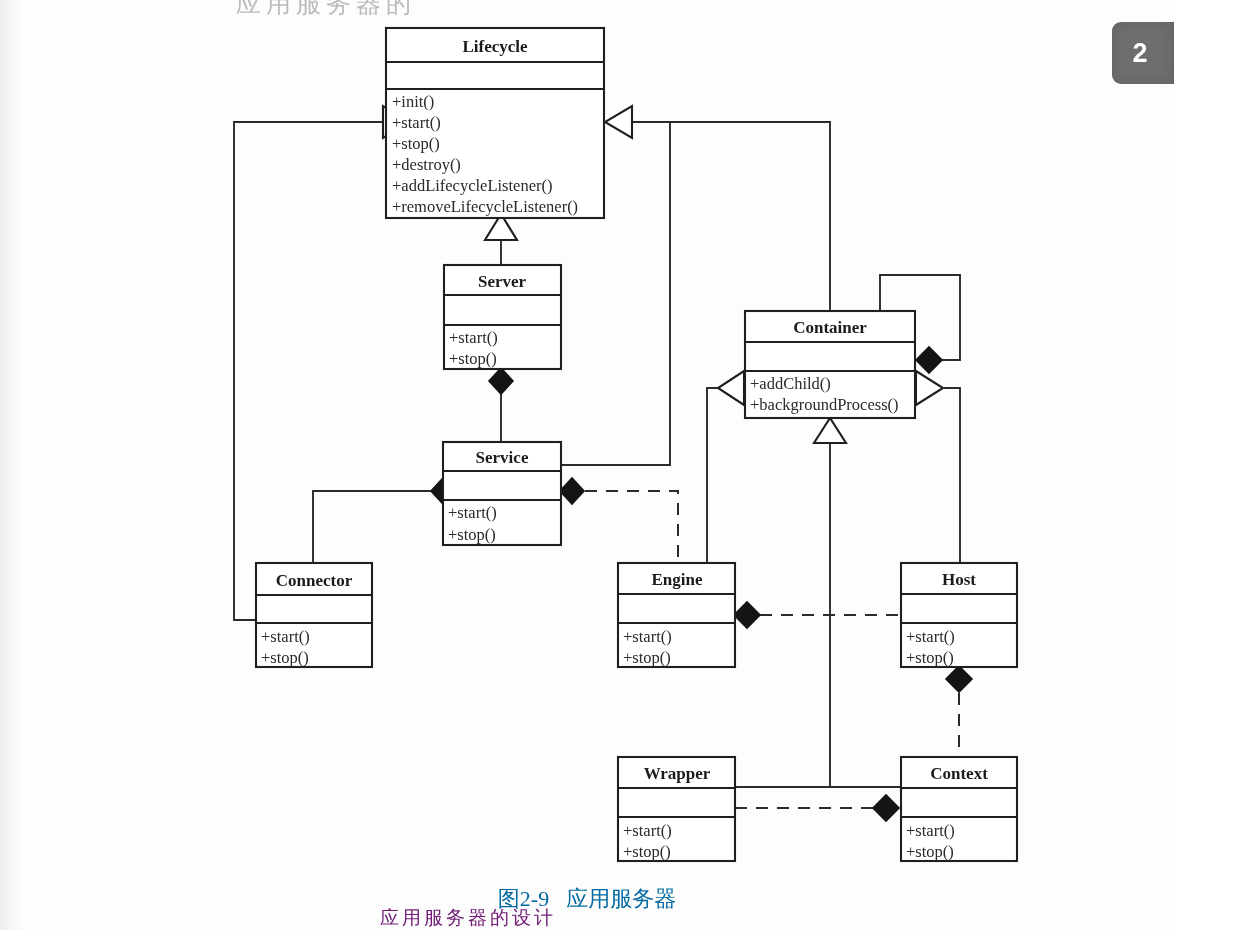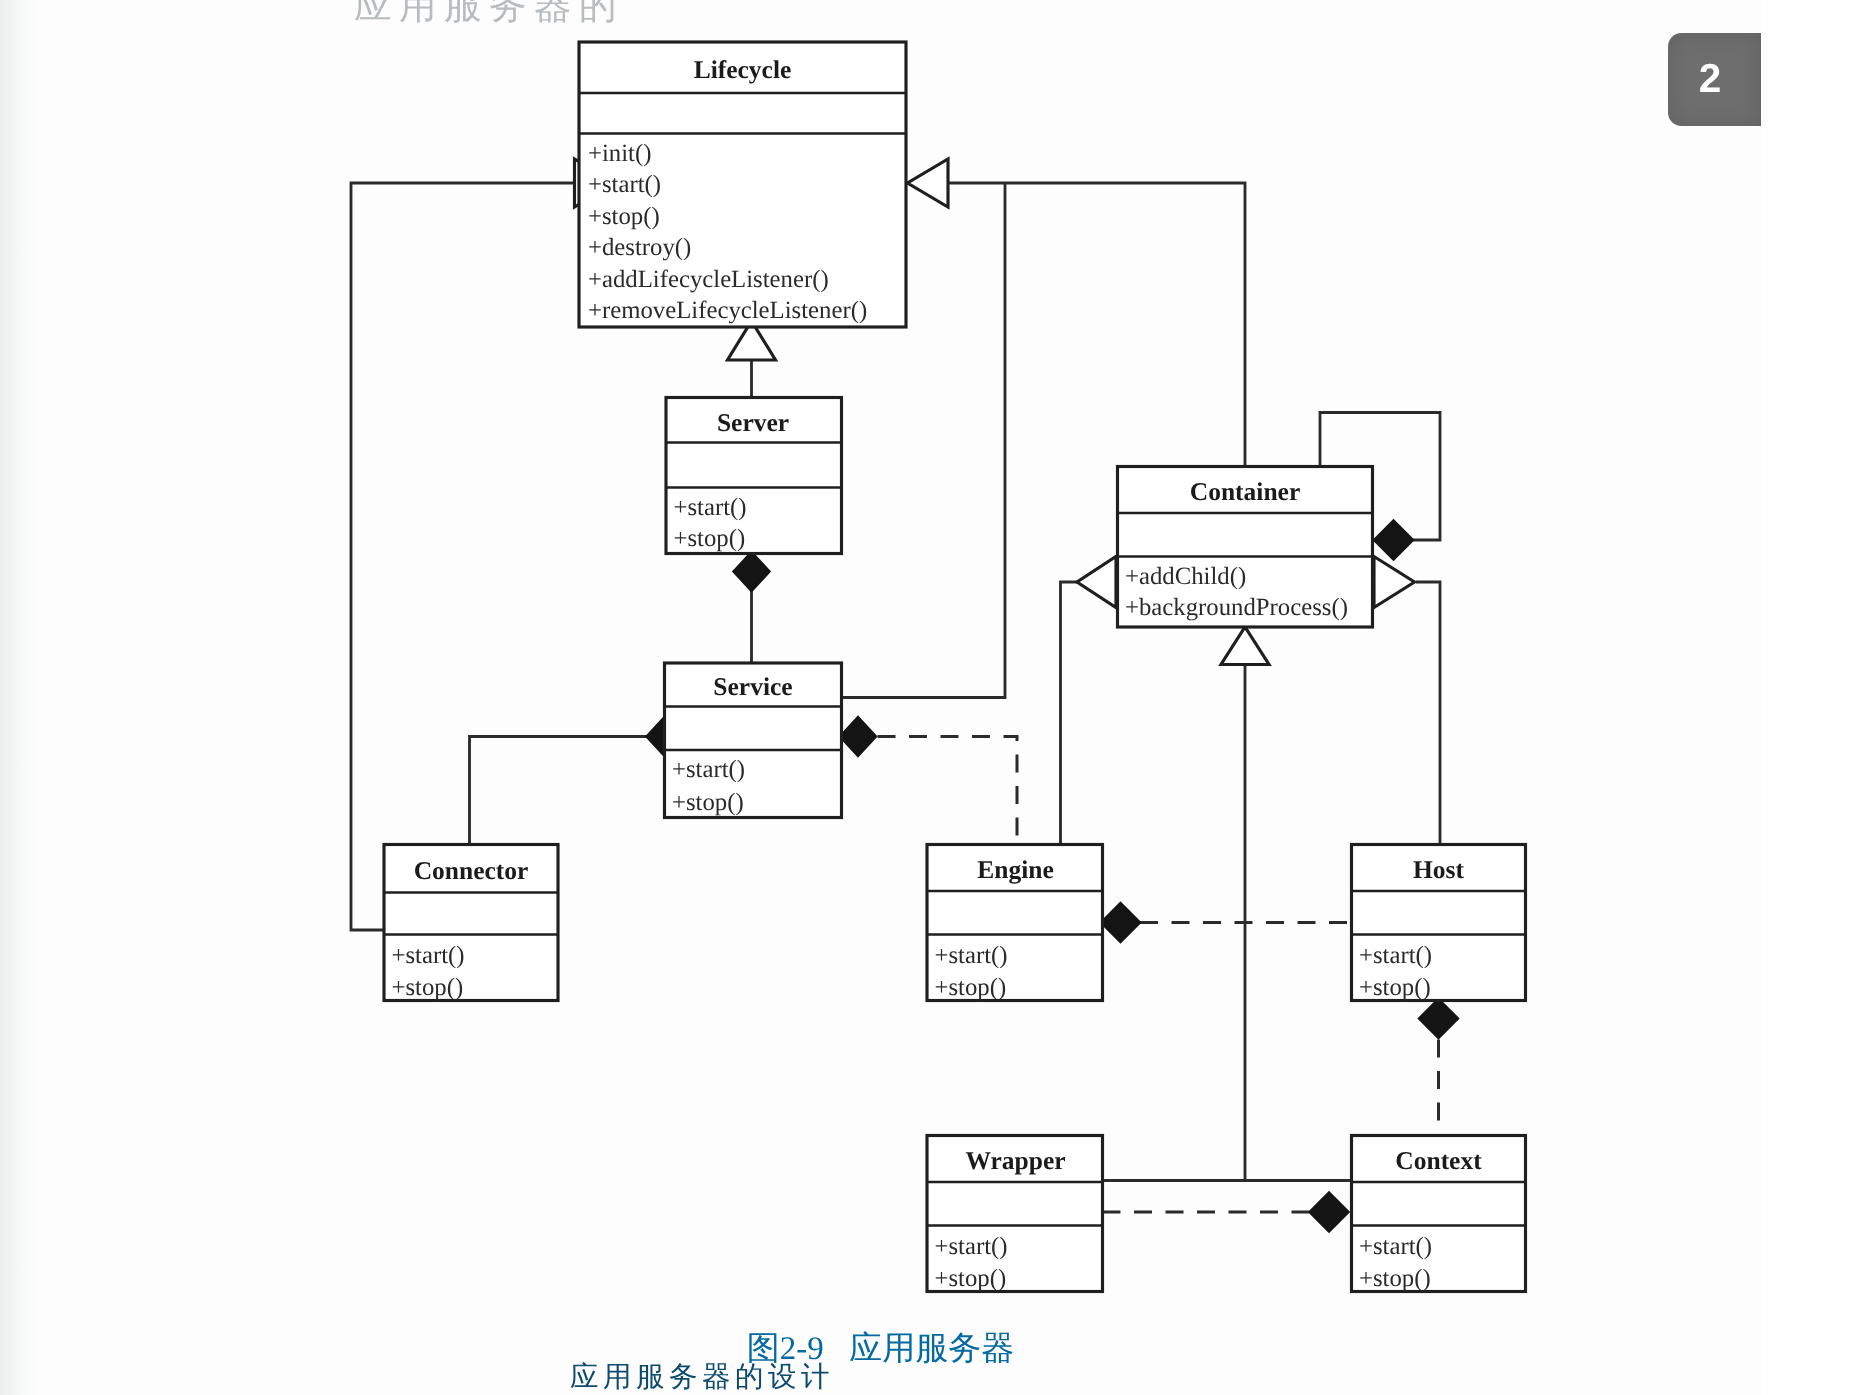--- a/index.html
+++ b/index.html
@@ -114,21 +114,21 @@
     color: #0369a1;
   }
   #figure-caption .cap-num { margin-right: 17px; }
   
   #ghost-text {
     position: absolute;
     left: 380px;
     top: 905px;
     font-family: "Liberation Sans", sans-serif;
     font-size: 19px;
-    color: #0c4a6e;
+    color: #701a75;
     letter-spacing: 3px;
     white-space: nowrap;
   }
 </style>
 </head>
 <body>
 
 <div id="page">
 
   <div id="top-crop-text">应用服务器的</div>

